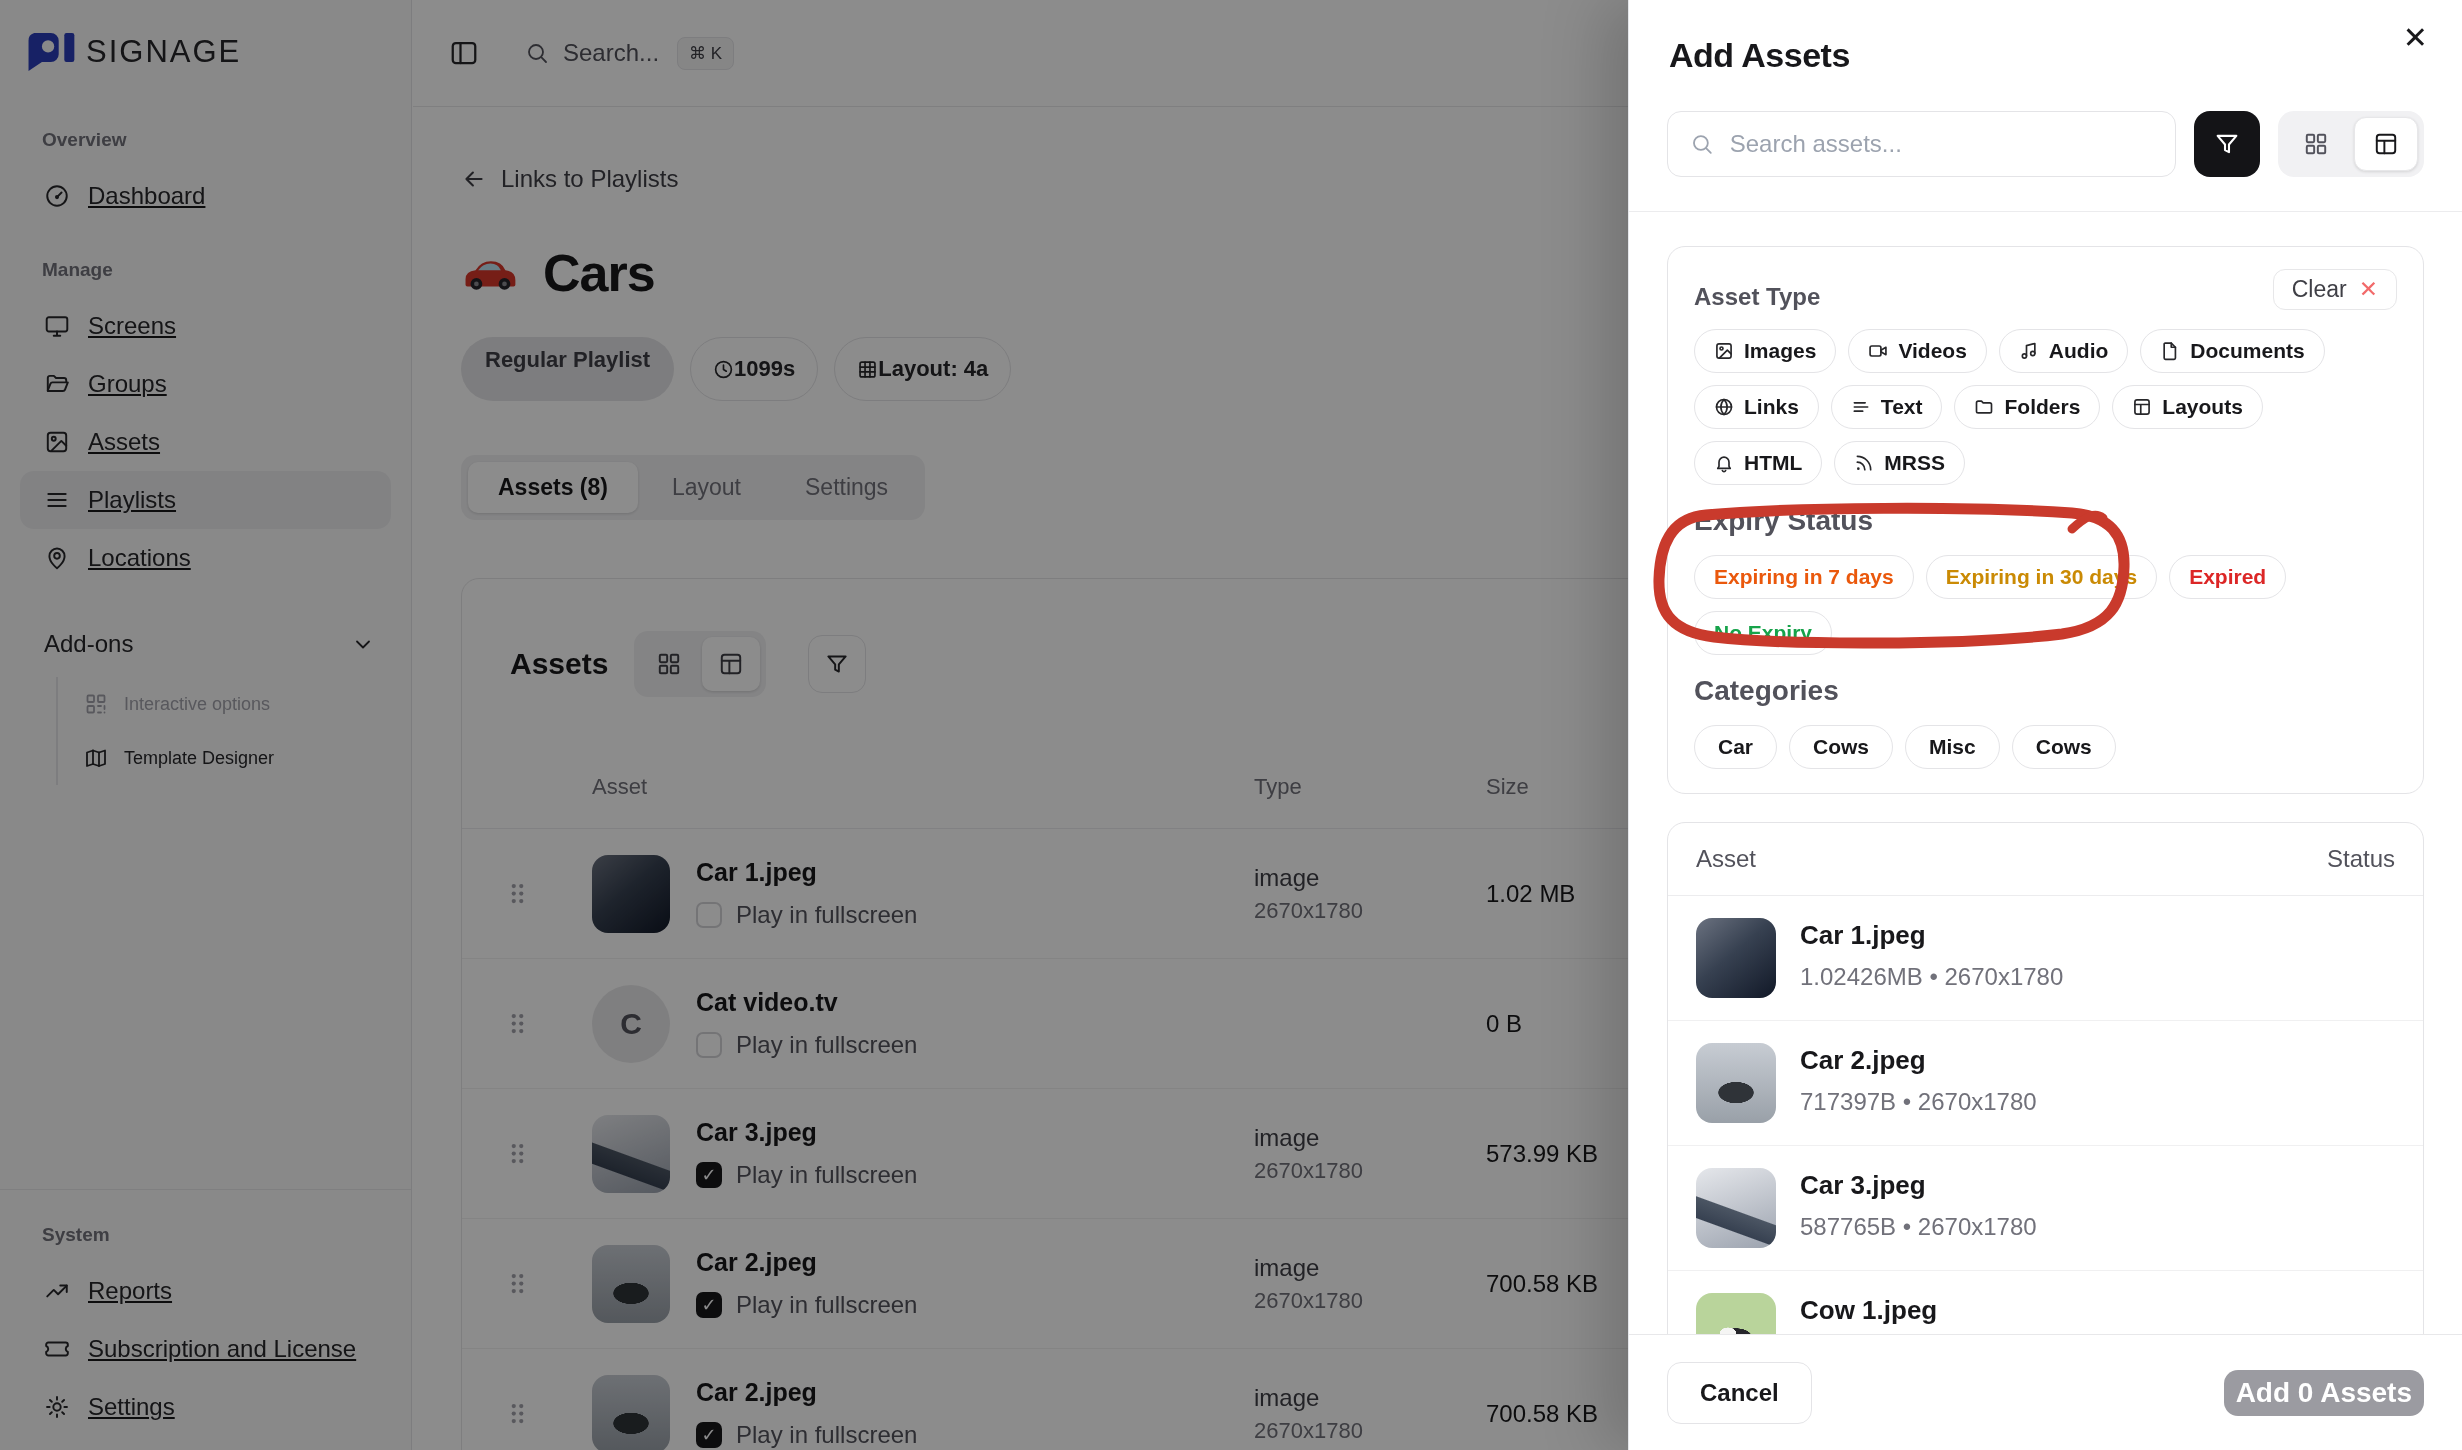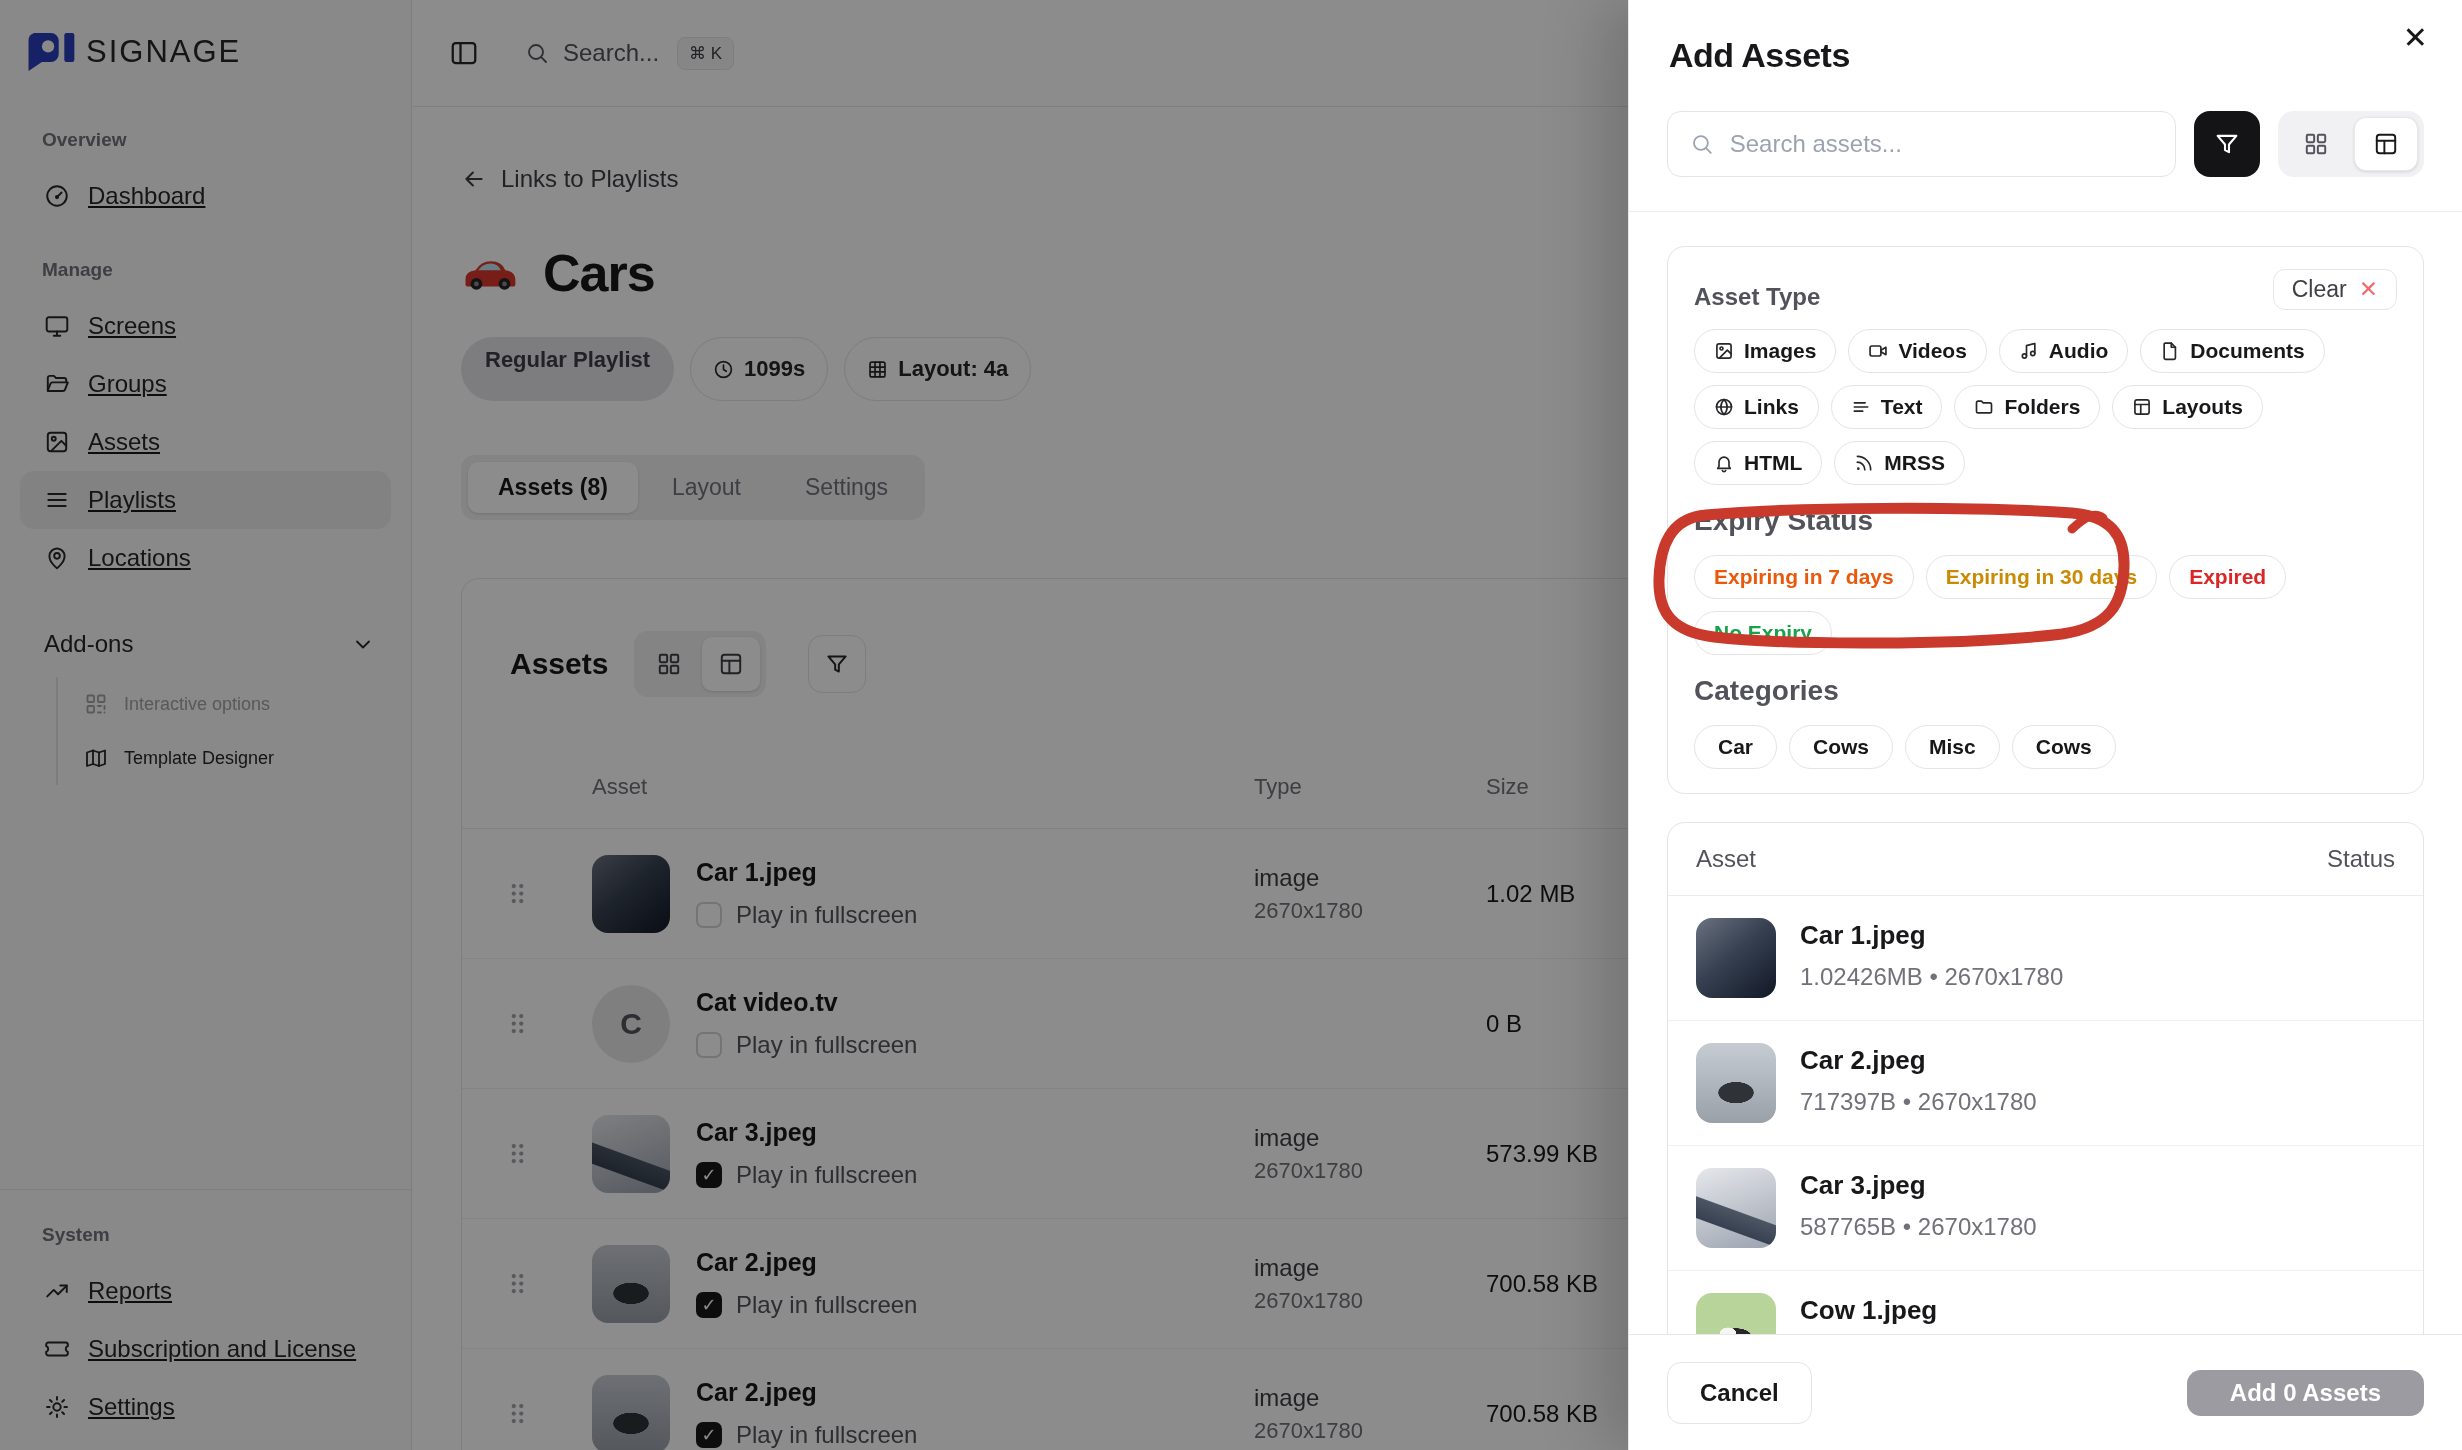--- a/index.html
+++ b/index.html
@@ -30,21 +30,21 @@
   .panel-toggle { color:#27272a; cursor:pointer; }
   .search-trigger { display:flex; align-items:center; gap:14px; color:#52525b; cursor:pointer; }
   .search-trigger .txt { font-size:24px; }
   .kbd { margin-left:4px; background:#f4f4f5; border:1px solid #e4e4e7; border-radius:8px; padding:5px 11px; font-size:17px; color:#3f3f46; font-weight:500; }
   .content { padding:58px 0 0 48px; }
   .back-link { display:flex; align-items:center; gap:14px; font-size:24px; font-weight:500; color:#3f3f46; cursor:pointer; }
   .title-row { margin-top:50px; display:flex; align-items:center; gap:24px; }
   .page-title { font-size:52px; font-weight:800; letter-spacing:-1px; }
   .badges-row { margin-top:34px; display:flex; gap:16px; }
   .badge-solid { background:#e4e4e7; color:#3f3f46; border-radius:999px; padding:10px 24px; font-size:22px; font-weight:600; }
-  .badge-outline { background:#fff; border:1px solid #e4e4e7; border-radius:999px; padding:18px 22px; font-size:22px; font-weight:600; color:#27272a; display:flex; align-items:center; gap:10px; }
+  .badge-outline { background:#fff; border:1px solid #e4e4e7; border-radius:999px; padding:18px 22px; font-size:22px; font-weight:600; color:#27272a; display:flex; align-items:center; }
   .tabs-row { margin-top:54px; display:inline-flex; background:#f1f1f3; border-radius:14px; padding:7px; gap:4px; }
   .tab { padding:12px 30px; font-size:23px; font-weight:500; color:#71717a; border-radius:10px; cursor:pointer; }
   .tab.active { background:#fff; color:#18181b; font-weight:600; box-shadow:0 1px 3px rgba(0,0,0,.14); }
 
   .assets-card { margin-top:58px; width:1760px; height:1100px; border:1px solid #e6e6e8; border-radius:18px; background:#fff; }
   .card-toolbar { display:flex; align-items:center; gap:26px; padding:52px 48px 48px; }
   .card-heading { font-size:30px; font-weight:700; }
   .view-toggle { background:#f1f1f3; border-radius:14px; padding:6px; display:flex; gap:4px; }
   .vbtn { width:58px; height:54px; display:grid; place-items:center; border-radius:10px; color:#3f3f46; cursor:pointer; }
   .vbtn.active { background:#fff; box-shadow:0 1px 3px rgba(0,0,0,.15); }
@@ -113,21 +113,21 @@
   .lc-head { display:flex; justify-content:space-between; padding:22px 28px; font-size:24px; color:#52525b; font-weight:500; border-bottom:1px solid #ececee; }
   .lrow { display:flex; gap:24px; padding:22px 28px; border-bottom:1px solid #f0f0f1; align-items:flex-start; cursor:pointer; }
   .lthumb { width:80px; height:80px; border-radius:16px; flex:0 0 auto; }
   .lname { font-size:26px; font-weight:700; margin-top:2px; }
   .lmeta { font-size:24px; color:#71717a; margin-top:12px; }
   .lbadge { margin-top:14px; display:inline-block; background:#dc2626; color:#fff; font-size:21px; font-weight:700; padding:8px 20px; border-radius:999px; }
   .list-fade { position:absolute; left:0; right:0; bottom:0; height:52px; background:linear-gradient(rgba(255,255,255,0),#fff 85%); pointer-events:none; }
 
   .drawer-footer { position:absolute; left:0; right:0; bottom:0; height:116px; border-top:1px solid #e8e8ea; background:#fff; display:flex; align-items:center; justify-content:space-between; padding:0 38px; }
   .btn-cancel { height:62px; padding:0 32px; border:1.5px solid #e4e4e7; border-radius:14px; background:#fff; font-size:24px; font-weight:600; color:#18181b; font-family:inherit; cursor:pointer; }
-  .btn-submit { height:46px; padding:0 43px; border:none; border-radius:14px; background:#9b9ba1; color:#fff; font-size:24px; font-weight:600; font-family:inherit; cursor:pointer; }
+  .btn-submit { height:46px; padding:0 12px; border:none; border-radius:14px; background:#9b9ba1; color:#fff; font-size:28px; font-weight:600; font-family:inherit; cursor:pointer; }
 </style>
 </head>
 <body>
 
 <aside class="sidebar">
   <div class="logo-row">
     <svg width="52" height="38" viewBox="0 0 46 34">
       <path d="M7 0 h15 a7 7 0 0 1 7 7 v12 a7 7 0 0 1 -7 7 h-8 l-12 8 v-27 a7 7 0 0 1 5 -7 z" fill="#2b3db8"></path>
       <circle cx="19.5" cy="12" r="5.5" fill="#fafafa"></circle>
       <rect x="34" y="0" width="9" height="26" rx="2" fill="#2b3db8"></rect>

